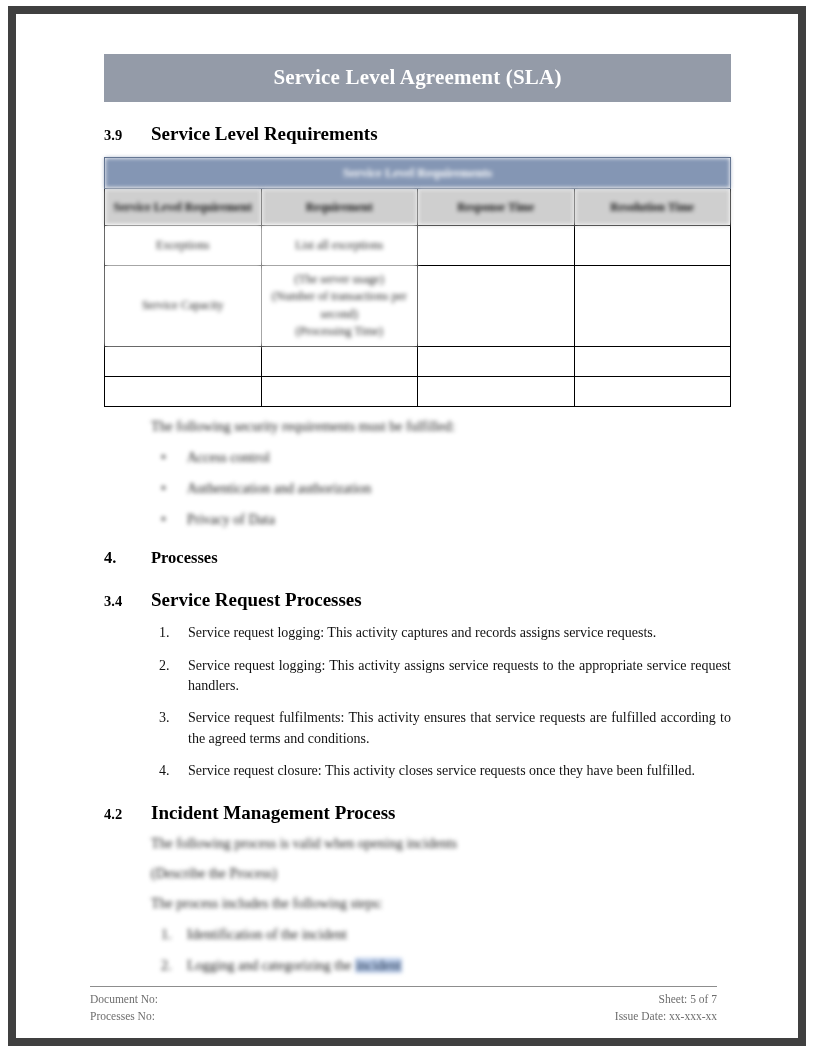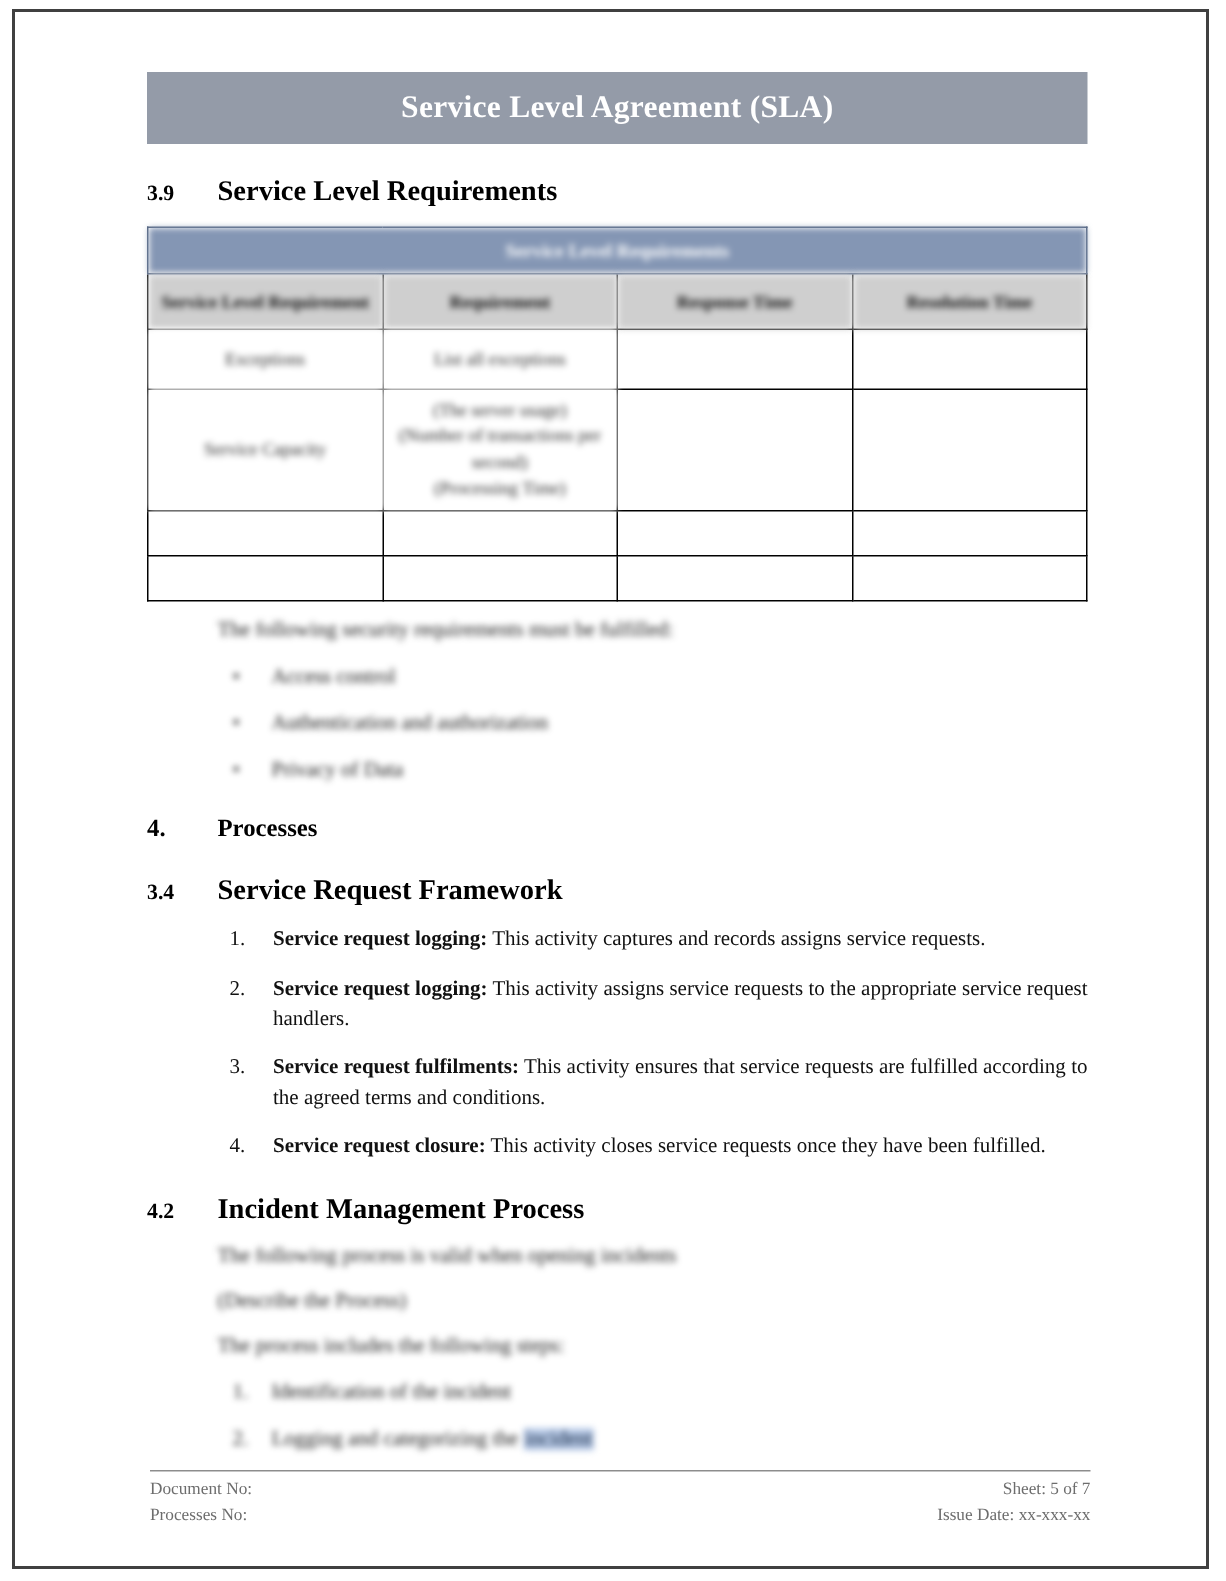--- a/index.html
+++ b/index.html
@@ -18,21 +18,21 @@
   }
 
   
   #page-frame {
     position: absolute;
     left: 8px;
     top: 6px;
     width: 798px;
     height: 1040px;
     background: #ffffff;
-    border: 2px solid #404040;
+    border: 8px solid #404040;
   }
   #page-inner {
     position: absolute;
     left: 0; top: 0; right: 0; bottom: 0;
     background: #ffffff;
     padding: 0;
     overflow: hidden;
   }
 
   
@@ -167,21 +167,21 @@
     line-height: 1.45;
     text-align: justify;
     color: #111;
   }
   ol.num-list > li::before {
     content: counter(nitem) ".";
     position: absolute;
     left: 8px;
     top: 0;
   }
-  ol.num-list .lead { font-weight: bold; }
+  ol.num-list .lead { font-weight: normal; }
 
   
   ol.doc-steps {
     counter-reset: sitem;
   }
   ol.doc-steps > li {
     counter-increment: sitem;
   }
   ol.doc-steps > li::before {
     content: counter(sitem) ".";
@@ -192,21 +192,21 @@
   .selected-text {
     background: #b9cbe8;
     color: #10243f;
     border-radius: 1px;
     padding: 0 1px;
   }
 
   
   #footer {
     position: absolute;
-    left: 90px;
+    left: 74px;
     top: 972px;
     width: 627px;
     border-top: 1px solid #8d8d8d;
     padding-top: 4px;
   }
   .footer-line {
     display: flex;
     justify-content: space-between;
     font-size: 11.5px;
     line-height: 1.45;
@@ -274,21 +274,21 @@
         <li>Privacy of Data</li>
       </ul>
 
       <div class="heading-row h1">
         <span class="heading-num">4.</span>
         <span class="heading-text">Processes</span>
       </div>
 
       <div class="heading-row h2">
         <span class="heading-num">3.4</span>
-        <span class="heading-text">Service Request Framework</span>
+        <span class="heading-text">Service Request Processes</span>
       </div>
       <ol class="num-list">
         <li>
           <span class="lead">Service request logging:</span><span> This activity captures and records assigns service requests.</span>
         </li>
         <li>
           <span class="lead">Service request logging:</span><span> This activity assigns service requests to the appropriate service request handlers.</span>
         </li>
         <li>
           <span class="lead">Service request fulfilments:</span><span> This activity ensures that service requests are fulfilled according to the agreed terms and conditions.</span>

